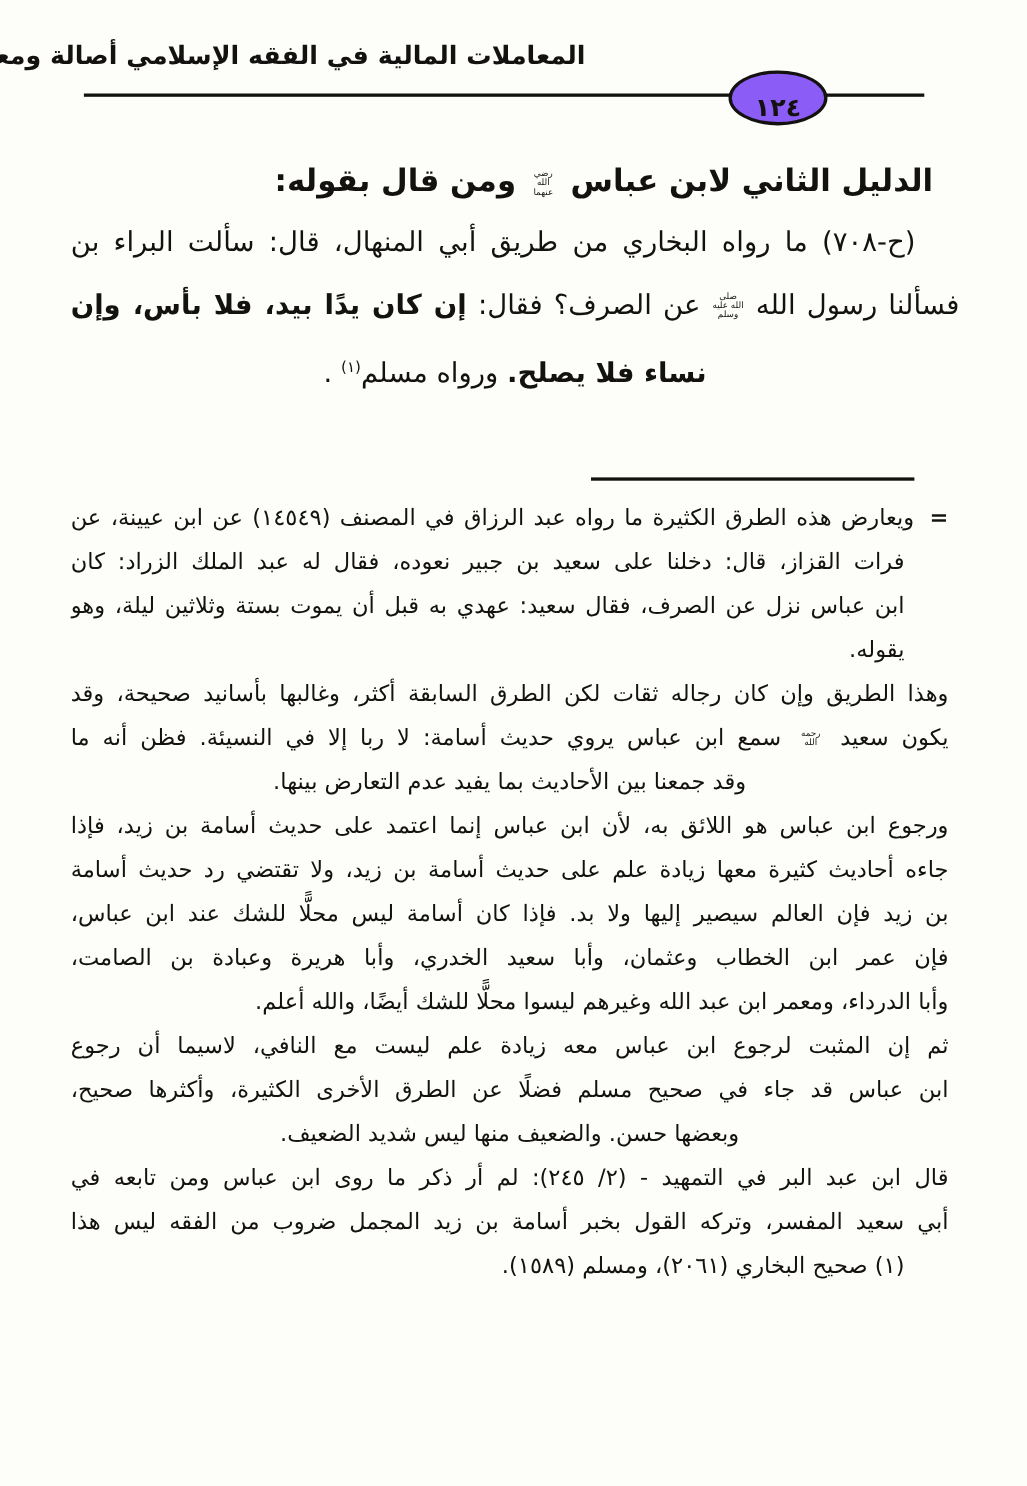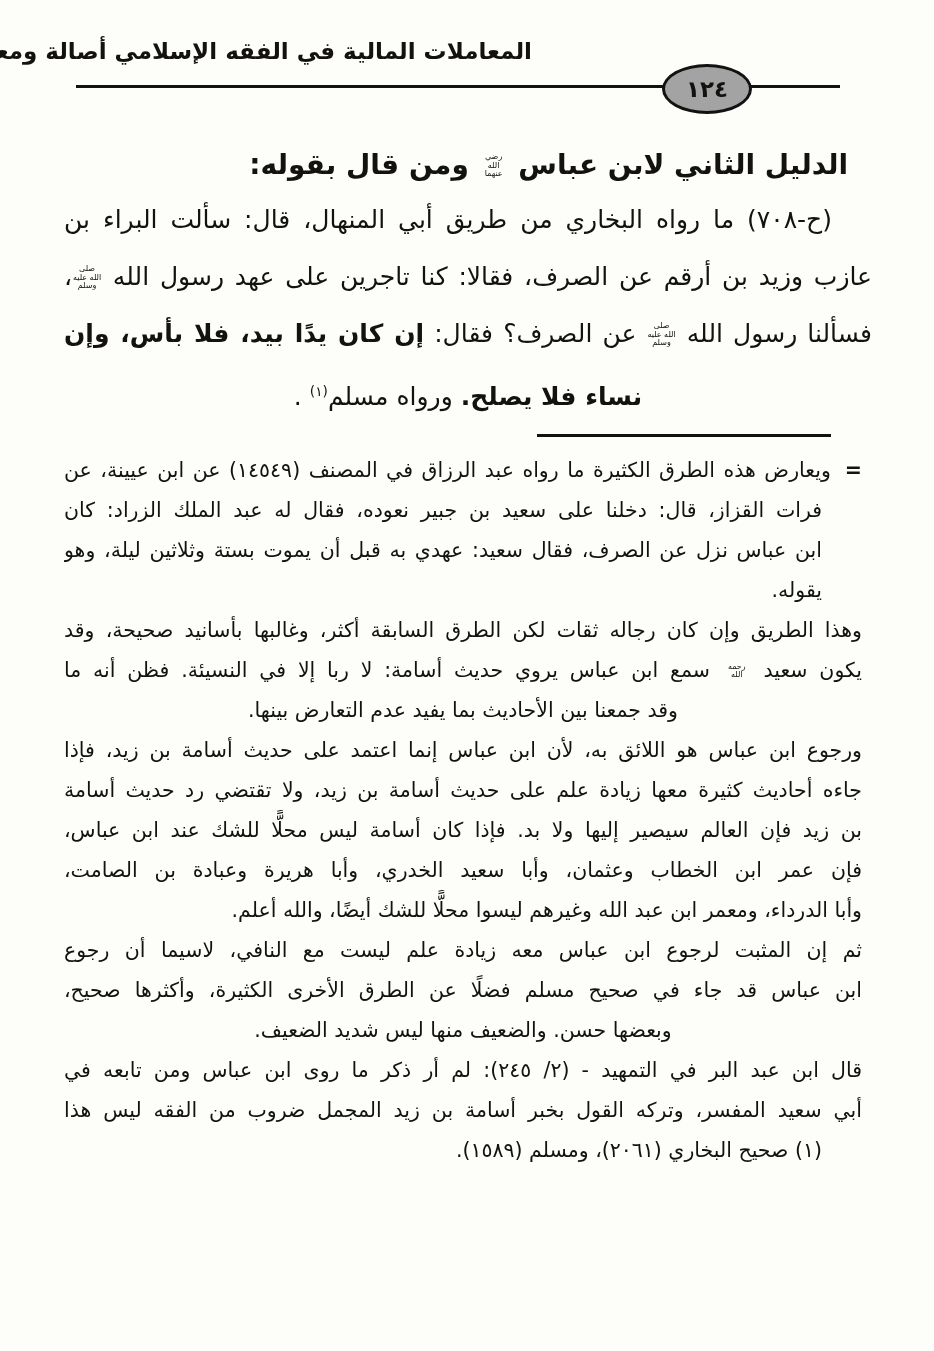--- a/index.html
+++ b/index.html
@@ -20,22 +20,22 @@
     text-align:right;white-space:nowrap;
     font-size:23px;font-weight:bold;letter-spacing:0;
   }
   .header-rule{
     position:absolute;top:85px;left:76px;width:764px;height:3px;
     background:#141210;
   }
   .page-oval{
     position:absolute;top:64px;left:662px;width:84px;height:44px;
     border:3.5px solid #141210;border-radius:50%;
-    background:#a3a3a3;z-index:2;
-    display:flex;align-items:center;justify-content:center;
+    background:#8b5cf6;z-index:2;
+    display:flex;align-items:flex-end;justify-content:center;
     font-size:23px;font-weight:bold;
   }
   
   .section-heading{
     position:absolute;top:132px;right:70px;margin:16px;
     font-size:28px;font-weight:bold;white-space:nowrap;
   }
   .body-text{
     position:absolute;top:194px;right:62px;left:64px;
     font-size:25px;
@@ -81,21 +81,20 @@
   <div class="page-oval">
     <span>١٢٤</span>
   </div>
 
   <h1 class="section-heading" id="heading">
       <div class="line al-r"><span>الدليل الثاني لابن عباس </span><span class="honorific">رضي الله عنهما</span><span> ومن قال بقوله:</span></div>
     </h1>
 
   <div class="body-text" id="body-text">
       <div class="line" style="padding-right: 40px;"><span>(ح-٧٠٨) ما رواه البخاري من طريق أبي المنهال، قال: سألت البراء بن</span></div>
-      <div class="line"><span>عازب وزيد بن أرقم عن الصرف، فقالا: كنا تاجرين على عهد رسول الله </span><span class="honorific">صلى الله عليه وسلم</span><span>،</span></div>
       <div class="line"><span>فسألنا رسول الله </span><span class="honorific">صلى الله عليه وسلم</span><span> عن الصرف؟ فقال: </span><span class="bold">إن كان يدًا بيد، فلا بأس، وإن كان</span></div>
       <div class="line al-c"><span class="bold">نساء فلا يصلح.</span><span> ورواه مسلم</span><span class="sup">(١)</span><span> .</span></div>
     </div>
 
   <div class="footnote-sep"></div>
 
   <div class="footnotes" id="footnotes">
       <div class="line"><span class="cont-eq">=</span><span>ويعارض هذه الطرق الكثيرة ما رواه عبد الرزاق في المصنف (١٤٥٤٩) عن ابن عيينة، عن</span></div>
       <div class="line" style="padding-right: 40px;"><span>فرات القزاز، قال: دخلنا على سعيد بن جبير نعوده، فقال له عبد الملك الزراد: كان</span></div>
       <div class="line" style="padding-right: 40px;"><span>ابن عباس نزل عن الصرف، فقال سعيد: عهدي به قبل أن يموت بستة وثلاثين ليلة، وهو</span></div>

